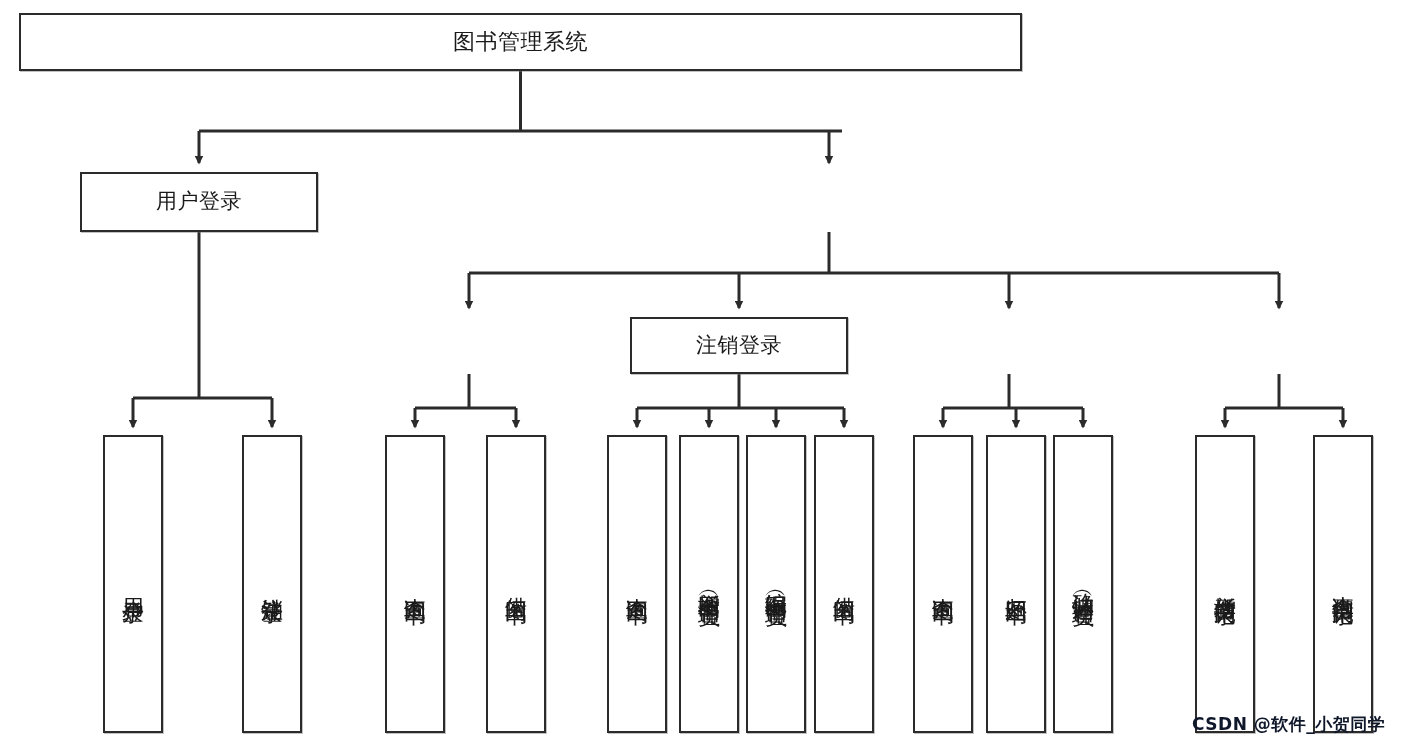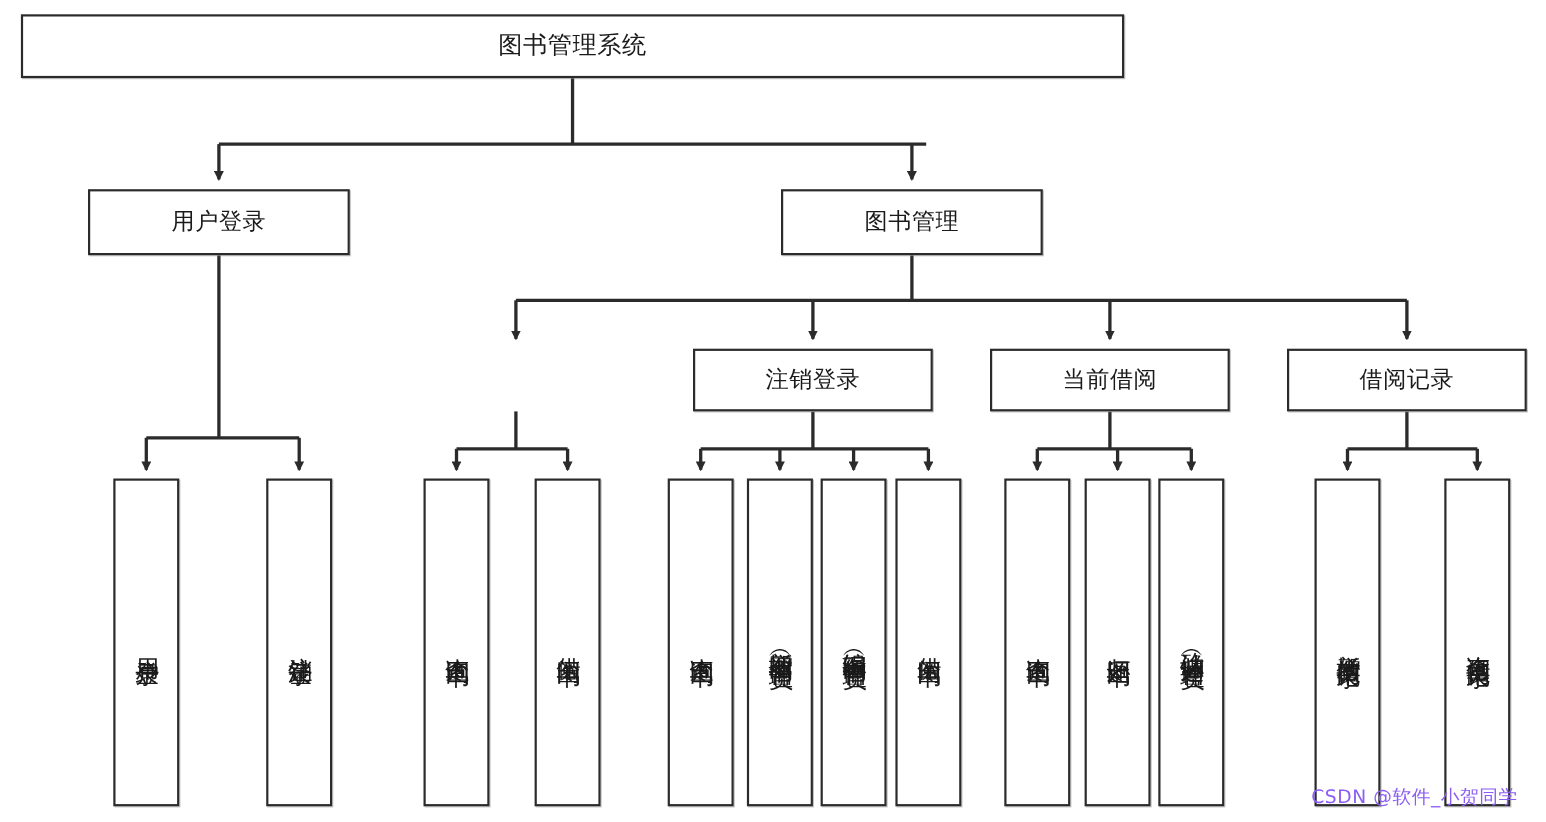--- a/index.html
+++ b/index.html
@@ -57,25 +57,26 @@
   .node.v .label {
     writing-mode: vertical-rl;
     text-orientation: upright;
     font-size: 22px;
     line-height: 1.18;
     letter-spacing: 2px;
     white-space: nowrap;
   }
   .watermark {
     position: absolute;
-    color: #8b5cf6;
+    color: #0f172a;
     font-size: 17px;
     letter-spacing: 0.5px;
     white-space: nowrap;
     pointer-events: none;
+    font-weight: bold;
   }
 </style>
 </head>
 <body>
 
 <div id="diagram-root">
 
   <svg class="edges" viewBox="0 0 1405 747" xmlns="http://www.w3.org/2000/svg">
     <defs>
       <marker id="arrow" markerWidth="9" markerHeight="9" refX="7.5" refY="4.5" orient="auto" markerUnits="userSpaceOnUse">
@@ -126,32 +127,23 @@
     </g>
   </svg>
 
   <div class="node h root" style="left:19px; top:13px; width:1003px; height:58px;">
     <span class="label">图书管理系统</span>
   </div>
 
   <div class="node h" style="left:80px; top:172px; width:238px; height:60px;">
     <span class="label">用户登录</span>
   </div>
-  <div class="node h" style="left:710px; top:172px; width:238px; height:60px;">
-    <span class="label">图书管理</span>
-  </div>
 
   <div class="node h" style="left:630px; top:317px; width:218px; height:57px;">
     <span class="label">注销登录</span>
-  </div>
-  <div class="node h" style="left:900px; top:317px; width:218px; height:57px;">
-    <span class="label">当前借阅</span>
-  </div>
-  <div class="node h" style="left:1170px; top:317px; width:218px; height:57px;">
-    <span class="label">借阅记录</span>
   </div>
 
   <div class="node v" style="left:103px; top:435px; width:60px; height:298px;">
     <span class="label">用户登录</span>
   </div>
   <div class="node v" style="left:242px; top:435px; width:60px; height:298px;">
     <span class="label">注销登录</span>
   </div>
 
   <div class="node v" style="left:385px; top:435px; width:60px; height:298px;">

